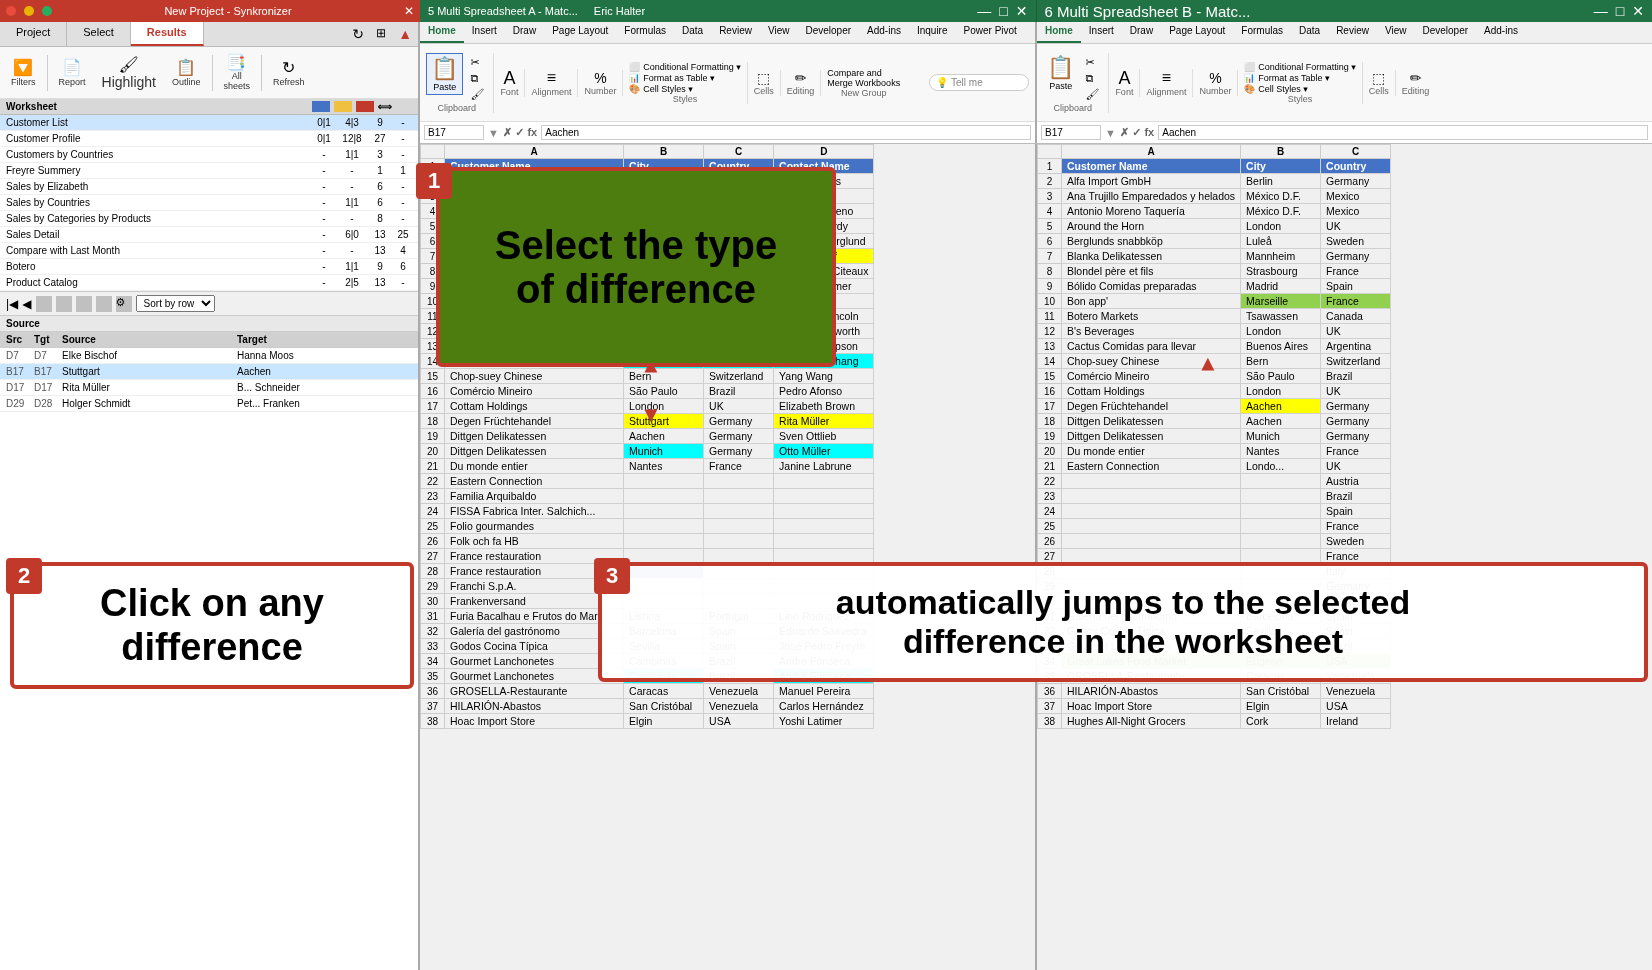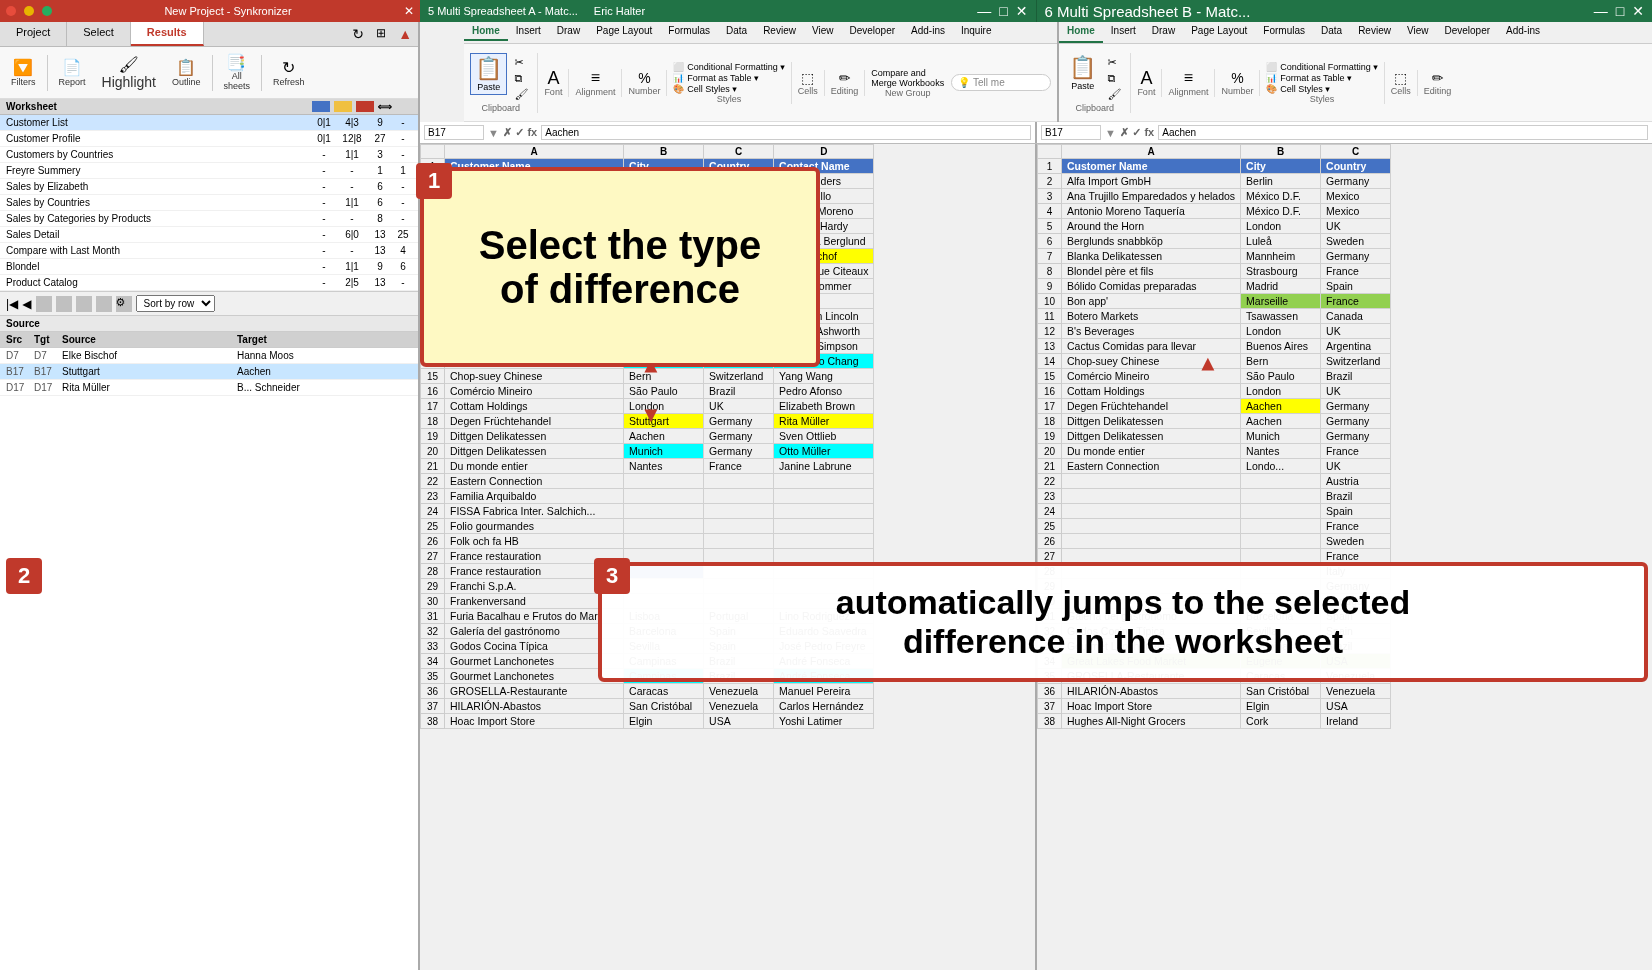--- a/index.html
+++ b/index.html
@@ -147,21 +147,21 @@
           <span style="width:18px; text-align:center; font-size:10px;">25</span>
         </div>
         <div style="display:flex; padding:2px 6px; border-bottom:1px solid #f0f0f0; cursor:pointer;">
           <span style="flex:1; font-size:10px;">Compare with Last Month</span>
           <span style="width:28px; text-align:center; font-size:10px;">-</span>
           <span style="width:28px; text-align:center; font-size:10px;">-</span>
           <span style="width:28px; text-align:center; font-size:10px;">13</span>
           <span style="width:18px; text-align:center; font-size:10px;">4</span>
         </div>
         <div style="display:flex; padding:2px 6px; border-bottom:1px solid #f0f0f0; cursor:pointer;">
-          <span style="flex:1; font-size:10px;">Blondel</span>
+          <span style="flex:1; font-size:10px;">Botero</span>
           <span style="width:28px; text-align:center; font-size:10px;">-</span>
           <span style="width:28px; text-align:center; font-size:10px;">1|1</span>
           <span style="width:28px; text-align:center; font-size:10px;">9</span>
           <span style="width:18px; text-align:center; font-size:10px;">6</span>
         </div>
         <div style="display:flex; padding:2px 6px; border-bottom:1px solid #f0f0f0; cursor:pointer;">
           <span style="flex:1; font-size:10px;">Product Catalog</span>
           <span style="width:28px; text-align:center; font-size:10px;">-</span>
           <span style="width:28px; text-align:center; font-size:10px;">2|5</span>
           <span style="width:28px; text-align:center; font-size:10px;">13</span>
@@ -203,27 +203,33 @@
           <span style="width:28px; font-size:10px; color:#555;">B17</span>
           <span style="flex:1; font-size:10px;">Stuttgart</span>
           <span style="flex:1; font-size:10px;">Aachen</span>
         </div>
         <div style="display:flex; padding:2px 6px; border-bottom:1px solid #f0f0f0; cursor:pointer;">
           <span style="width:28px; font-size:10px; color:#555;">D17</span>
           <span style="width:28px; font-size:10px; color:#555;">D17</span>
           <span style="flex:1; font-size:10px;">Rita Müller</span>
           <span style="flex:1; font-size:10px;">B... Schneider</span>
         </div>
+        <div style="display:flex; padding:2px 6px; border-bottom:1px solid #f0f0f0; cursor:pointer;">
+          <span style="width:28px; font-size:10px; color:#555;">D29</span>
+          <span style="width:28px; font-size:10px; color:#555;">D28</span>
+          <span style="flex:1; font-size:10px;">Holger Schmidt</span>
+          <span style="flex:1; font-size:10px;">Pet... Franken</span>
+        </div>
       </div>
 
     </div>
 
     <div style="flex:1; display:flex; flex-direction:column; overflow:hidden;">
 
-      <div style="display:flex; height:100px;padding-left:44px;">
+      <div style="display:flex; height:100px;">
 
         <div style="flex:1; display:flex; flex-direction:column; border-right:2px solid #aaa;">
 
           <div style="display:flex; background:#f0f0f0; border-bottom:1px solid #ccc; flex-wrap:wrap; height:22px; overflow:hidden;">
             <span style="padding:3px 8px; font-size:10px; cursor:pointer; color:#217346; font-weight:700; border-bottom:2px solid #217346;">Home</span>
             <span style="padding:3px 8px; font-size:10px; cursor:pointer;">Insert</span>
             <span style="padding:3px 8px; font-size:10px; cursor:pointer;">Draw</span>
             <span style="padding:3px 8px; font-size:10px; cursor:pointer;">Page Layout</span>
             <span style="padding:3px 8px; font-size:10px; cursor:pointer;">Formulas</span>
             <span style="padding:3px 8px; font-size:10px; cursor:pointer;">Data</span>
@@ -912,28 +918,31 @@
           </table>
 
           <div style="position:absolute; left:160px; top:208px; z-index:50; pointer-events:none;">
             <div style="color:#c0392b; font-size:22px; font-weight:900; transform:rotate(180deg);">▼</div>
           </div>
         </div>
       </div>
 
     </div>
 
-    <div style="position:absolute; left:420px; top:145px; width:400px; min-height:200px; background:#fef9c3; border:4px solid #c0392b; border-radius:6px; z-index:200; display:flex; align-items:center; justify-content:center; padding:20px;">
+    <div style="position:absolute; left:436px; top:145px; width:400px; min-height:200px; background:#4d7c0f; border:4px solid #c0392b; border-radius:6px; z-index:200; display:flex; align-items:center; justify-content:center; padding:20px;">
       <span style="font-size:40px; font-weight:900; line-height:1.1; text-align:center;">Select the type<br>of difference</span>
     </div>
 
     <div style="position:absolute; left:416px; top:141px; width:36px; height:36px; background:#c0392b; border-radius:4px; color:white; font-size:22px; font-weight:900; display:flex; align-items:center; justify-content:center; z-index:201;">
       <span>1</span>
     </div>
 
+    <div style="position:absolute; left:10px; top:540px; width:404px; min-height:120px; background:white; border:4px solid #c0392b; border-radius:6px; z-index:200; display:flex; align-items:center; justify-content:center; padding:16px;">
+      <span style="font-size:38px; font-weight:900; line-height:1.15; text-align:center;">Click on any<br>difference</span>
+    </div>
 
     <div style="position:absolute; left:6px; top:536px; width:36px; height:36px; background:#c0392b; border-radius:4px; color:white; font-size:22px; font-weight:900; display:flex; align-items:center; justify-content:center; z-index:201;">
       <span>2</span>
     </div>
 
     <div style="position:absolute; left:598px; top:540px; right:4px; min-height:120px; background:rgba(255,255,255,0.96); border:4px solid #c0392b; border-radius:6px; z-index:200; display:flex; align-items:center; justify-content:center; padding:16px;">
       <span style="font-size:34px; font-weight:900; line-height:1.15; text-align:center;">automatically jumps to the selected<br>difference in the worksheet</span>
     </div>
 
     <div style="position:absolute; left:594px; top:536px; width:36px; height:36px; background:#c0392b; border-radius:4px; color:white; font-size:22px; font-weight:900; display:flex; align-items:center; justify-content:center; z-index:201;">

